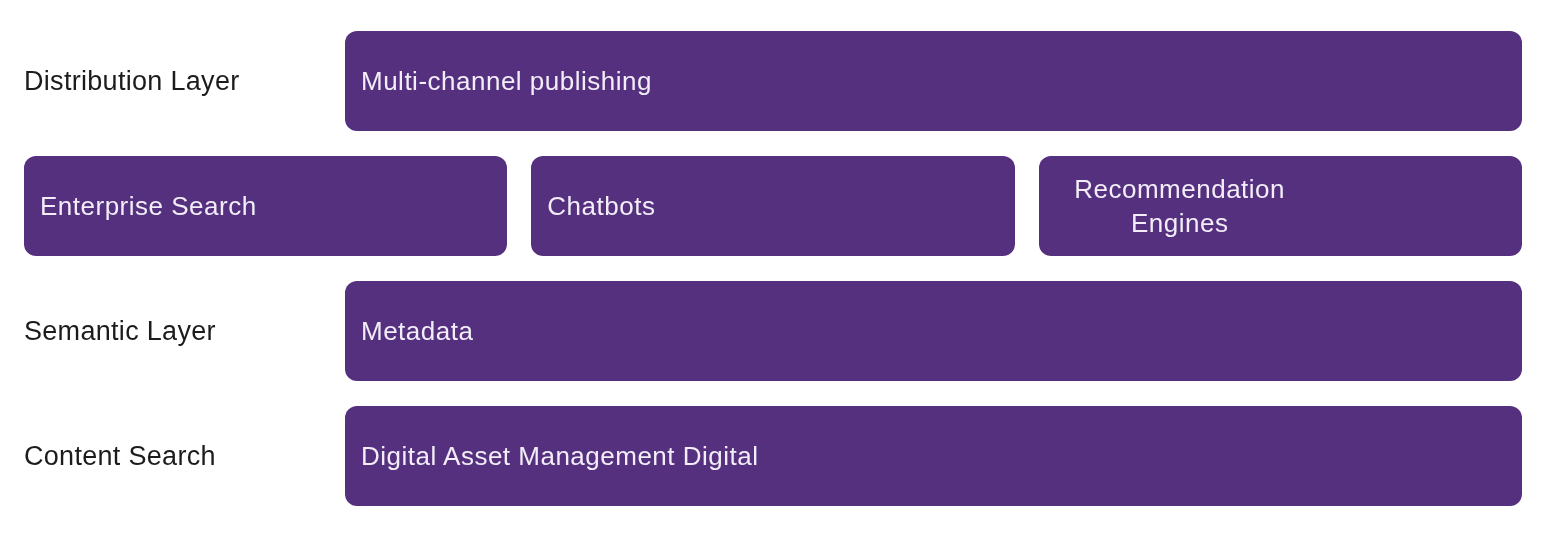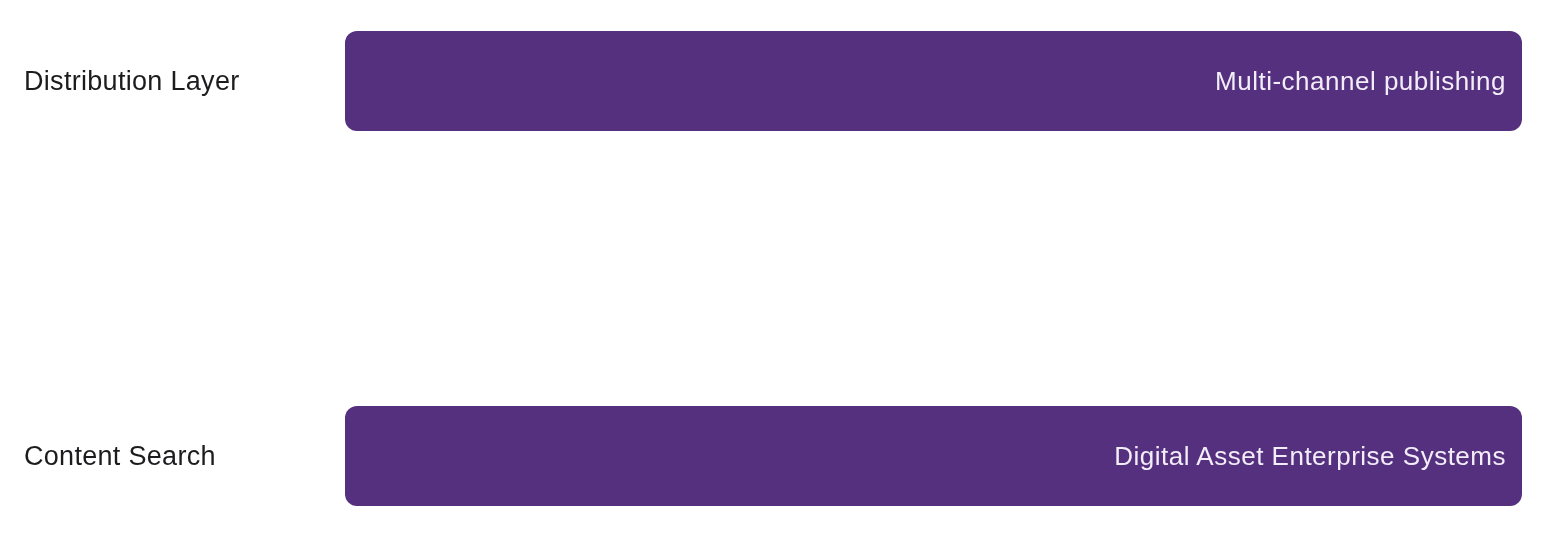--- a/index.html
+++ b/index.html
@@ -35,21 +35,21 @@
     flex: 1;
     display: flex;
     gap: 24px;
   }
   .node-box {
     flex: 1;
     background: #54307e;
     border-radius: 12px;
     display: flex;
     align-items: center;
-    justify-content: flex-end;
+    justify-content: flex-start;
     text-align: center;
     color: #f2edf8;
     font-size: 26px;
     font-weight: 400;
     letter-spacing: 0.5px;
     line-height: 34px;
     padding: 8px 16px;
   }
   .node-box .wrap-narrow {
     display: inline-block;
@@ -64,27 +64,44 @@
   <div class="layer-row">
     <div class="layer-label">Distribution Layer</div>
     <div class="boxes">
       <div class="node-box">
           <span>Multi-channel publishing</span>
         </div>
     </div>
   </div>
 
   <div class="layer-row">
+    <div class="boxes">
+      <div class="node-box">
+          <span class="wrap-narrow">Enterprise Search</span>
+        </div>
+      <div class="node-box">
+          <span>Chatbots</span>
+        </div>
+      <div class="node-box">
+          <span class="wrap-narrow">Recommendation Engines</span>
+        </div>
+    </div>
   </div>
 
   <div class="layer-row">
+    <div class="layer-label">Semantic Layer</div>
+    <div class="boxes">
+      <div class="node-box">
+          <span>Metadata</span>
+        </div>
+    </div>
   </div>
 
   <div class="layer-row">
     <div class="layer-label">Content Search</div>
     <div class="boxes">
       <div class="node-box">
-          <span>Digital Asset Enterprise Systems</span>
+          <span>Digital Asset Management Digital</span>
         </div>
     </div>
   </div>
 
 </div>
 
 </body></html>

